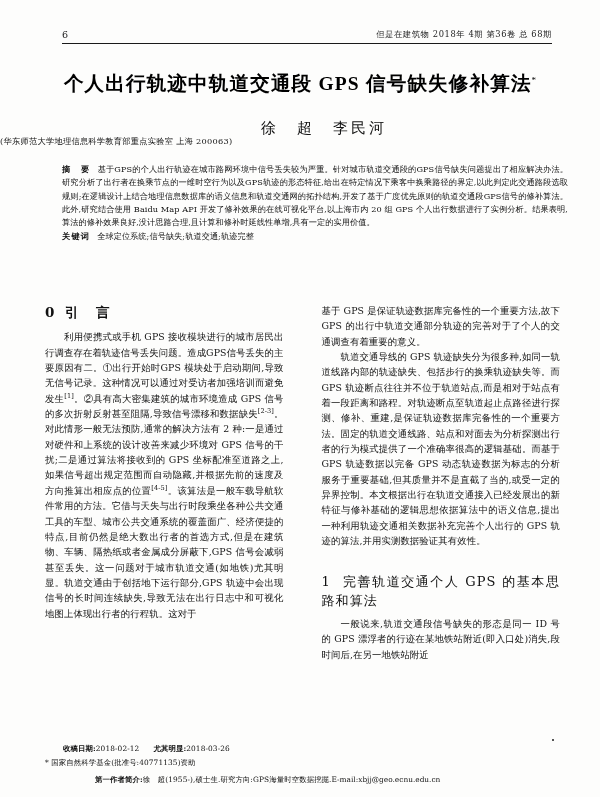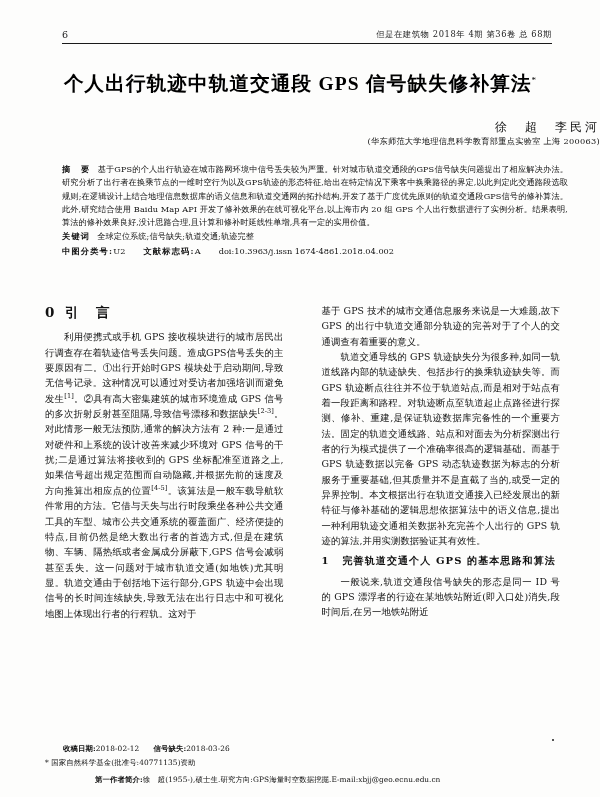--- a/index.html
+++ b/index.html
@@ -74,32 +74,32 @@
     font-size: 9px;
     vertical-align: super;
     font-weight: normal;
     letter-spacing: 0;
   }
   .authors {
     position: absolute;
     top: 119px;
     left: 0;
     right: 0;
-    text-align: right;
-    font-size: 12px;
+    text-align: center;
+    font-size: 15px;
     letter-spacing: 3px;
     color: #111;
     margin-left: 48px;
   }
   .affil {
     position: absolute;
     top: 136px;
     left: 0;
     right: 0;
-    text-align: right;
+    text-align: left;
     font-size: 8.2px;
     letter-spacing: .3px;
     color: #111;
   }
 
   
   .abs-block {
     position: absolute;
     top: 163px;
     left: 62px;
@@ -155,24 +155,24 @@
     text-indent: 0;
     line-height: 1.35;
   }
   .sec-h .num {
     display: inline-block;
     min-width: 20px;
     font-family: "DejaVu Serif", serif;
   }
   .sec-h.first { margin: 0 0 8px 0; }
   .sec-h2 {
-    font-weight: bold;
-    font-size: 10px;
+    font-weight: normal;
+    font-size: 13px;
     letter-spacing: 1.1px;
-    margin: 6px 0 5px 0;
+    margin: 25px 0 5px 0;
     text-indent: 0;
     line-height: 1.45;
     padding-left: 0;
   }
   .sec-h2 .num {
     display: inline-block;
     width: 21px;
     font-family: "DejaVu Serif", serif;
   }
   .sec-h2 .txt {
@@ -225,49 +225,46 @@
   <div class="authors">徐　超　李民河</div>
   <div class="affil">(华东师范大学地理信息科学教育部重点实验室  上海  200063)</div>
 
   <div class="abs-block">
     <p>
       <span class="lbl">摘　要</span><span class="lbl-sp"></span><span>基于GPS的个人出行轨迹在城市路网环境中信号丢失较为严重。针对城市轨道交通段的GPS信号缺失问题提出了相应解决办法。研究分析了出行者在换乘节点的一维时空行为以及GPS轨迹的形态特征,给出在特定情况下乘客中换乘路径的界定,以此判定此交通路段选取规则;在逻辑设计上结合地理信息数据库的语义信息和轨道交通网的拓扑结构,开发了基于广度优先原则的轨道交通段GPS信号的修补算法。此外,研究结合使用 Baidu Map API 开发了修补效果的在线可视化平台,以上海市内 20 组 GPS 个人出行数据进行了实例分析。结果表明,算法的修补效果良好,没计思路合理,且计算和修补时延线性单增,具有一定的实用价值。</span>
     </p>
     <p class="kw">
       <span class="lbl">关键词</span><span class="lbl-sp"></span><span>全球定位系统;信号缺失;轨道交通;轨迹完整</span>
     </p>
-    <p class="cls">
-      <span class="seg"><span class="lbl">中图分类号:</span><span>U2</span></span><span class="seg"><span class="lbl">文献标志码:</span><span>A</span></span><span class="doi">doi:10.3963/j.issn 1674-4861.2018.04.002</span>
-    </p>
   </div>
 
   <div class="cols">
 
     <div class="col">
       <div class="sec-h first">
         <span class="num">0</span><span>引　言</span>
       </div>
       <p><span>利用便携式或手机 GPS 接收模块进行的城市居民出行调查存在着轨迹信号丢失问题。造成GPS信号丢失的主要原因有二。①出行开始时GPS 模块处于启动期间,导致无信号记录。这种情况可以通过对受访者加强培训而避免发生<sup>[1]</sup>。②具有高大密集建筑的城市环境造成 GPS 信号的多次折射反射甚至阻隔,导致信号漂移和数据缺失<sup>[2-3]</sup>。对此情形一般无法预防,通常的解决方法有 2 种:一是通过对硬件和上系统的设计改善来减少环境对 GPS 信号的干扰;二是通过算法将接收到的 GPS 坐标配准至道路之上,如果信号超出规定范围而自动隐藏,并根据先前的速度及方向推算出相应点的位置<sup>[4-5]</sup>。该算法是一般车载导航软件常用的方法。它借与天失与出行时段乘坐各种公共交通工具的车型、城市公共交通系统的覆盖面广、经济便捷的特点,目前仍然是绝大数出行者的首选方式,但是在建筑物、车辆、隔热纸或者金属成分屏蔽下,GPS 信号会减弱甚至丢失。这一问题对于城市轨道交通(如地铁)尤其明显。轨道交通由于创括地下运行部分,GPS 轨迹中会出现信号的长时间连续缺失,导致无法在出行日志中和可视化地图上体现出行者的行程轨。这对于</span></p>
     </div>
 
     <div class="col">
-      <p class="noind">基于 GPS 技术的城市交通信息服务来说是一大难题,故下 GPS 的出行中轨道交通部分轨迹的完善对于了个人的交通调查有着重要的意义。</p>
+      <p class="noind">基于 GPS 是保证轨迹数据库完备性的一个重要方法,故下 GPS 的出行中轨道交通部分轨迹的完善对于了个人的交通调查有着重要的意义。</p>
       <p>轨道交通导线的 GPS 轨迹缺失分为很多种,如同一轨道线路内部的轨迹缺失、包括步行的换乘轨迹缺失等。而 GPS 轨迹断点往往并不位于轨道站点,而是相对于站点有着一段距离和路程。对轨迹断点至轨道起止点路径进行探测、修补、重建,是保证轨迹数据库完备性的一个重要方法。固定的轨道交通线路、站点和对面去为分析探测出行者的行为模式提供了一个准确率很高的逻辑基础。而基于 GPS 轨迹数据以完备 GPS 动态轨迹数据为标志的分析服务于重要基础,但其质量并不是直截了当的,或受一定的异界控制。本文根据出行在轨道交通接入已经发展出的新特征与修补基础的逻辑思想依据算法中的语义信息,提出一种利用轨迹交通相关数据补充完善个人出行的 GPS 轨迹的算法,并用实测数据验证其有效性。</p>
       <div class="sec-h2">
         <span class="num">1</span><span class="txt">完善轨道交通个人 GPS 的基本思路和算法</span>
       </div>
       <p>一般说来,轨道交通段信号缺失的形态是同一 ID 号的 GPS 漂浮者的行迹在某地铁站附近(即入口处)消失,段时间后,在另一地铁站附近</p>
     </div>
 
   </div>
 
   <div class="footnotes">
 
     <div class="fn-dates">
-      <span class="b">收稿日期:</span><span>2018-02-12</span><span class="g"></span><span class="b">信号缺失:</span><span>2018-03-26</span>
+      <span class="b">收稿日期:</span><span>2018-02-12</span><span class="g"></span><span class="b">尤其明显:</span><span>2018-03-26</span>
     </div>
     <div class="fn-fund">* 国家自然科学基金(批准号:40771135)资助</div>
     <div class="fn-bio">
       <span class="b">第一作者简介:</span><span>徐　超(1955-),硕士生.研究方向:GPS海量时空数据挖掘.</span><span class="mono">E-mail:xbjj@geo.ecnu.edu.cn</span>
     </div>
   </div>
 
   <div class="tiny-dot"></div>
 </div>
 

